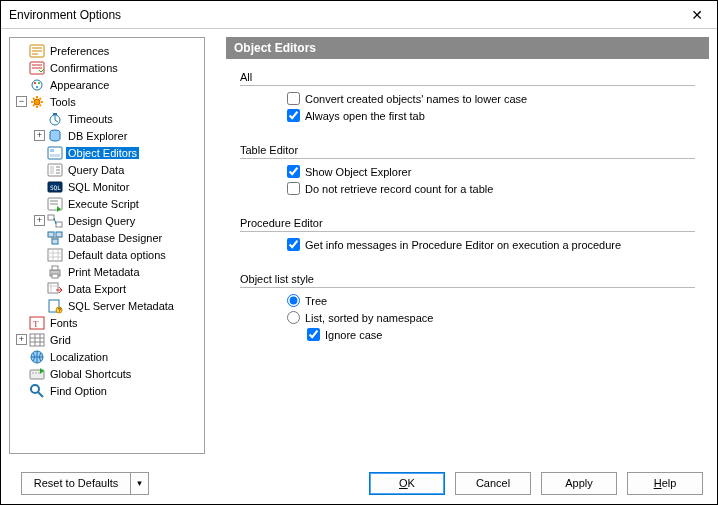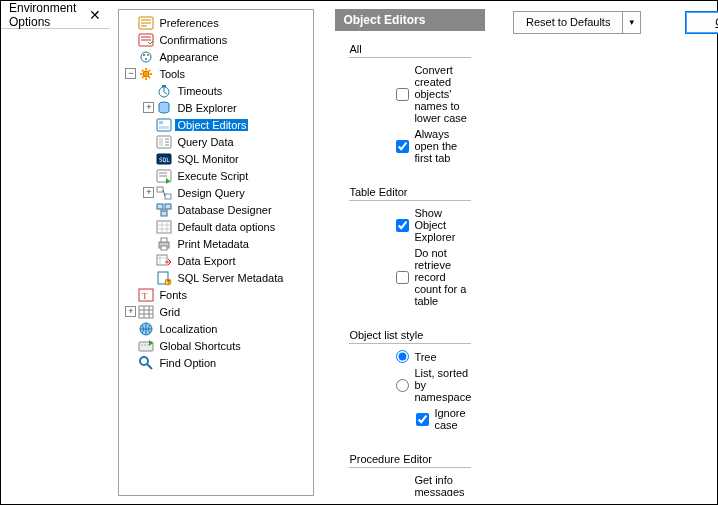--- a/index.html
+++ b/index.html
@@ -11,21 +11,21 @@
     width: 718px;
     height: 505px;
     overflow: hidden;
   }
   .window {
     width: 718px;
     height: 505px;
     background: #fff;
     border: 1px solid #000;
     display: flex;
-    flex-direction: row;
+    flex-direction: column;
     box-shadow: 2px 2px 6px rgba(0,0,0,0.3);
   }
   .titlebar {
     height: 28px;
     background: #fff;
     border-bottom: 1px solid #ccc;
     display: flex;
     align-items: center;
     padding: 0 6px 0 8px;
     justify-content: space-between;
@@ -119,21 +119,21 @@
     padding-left: 41px;
   }
   .check-row input, .radio-row input { margin: 0; }
   .radio-row { margin-left: 6px; }
   .sub-check { margin-left: 26px; }
   .footer {
     height: 42px;
     display: flex;
     align-items: center;
     padding: 0 14px 0 20px;
-    gap: 22px;
+    gap: 10px;
     border-top: none;
   }
   .spacer { flex: 1; }
   .btn {
     height: 23px;
     min-width: 76px;
     padding: 0 10px;
     background: #fdfdfd;
     border: 1px solid #999;
     font-family: inherit;
@@ -441,42 +441,42 @@
             <input type="checkbox" checked="" style="">
             <span>Show Object Explorer</span>
           </label>
           <label class="check-row">
             <input type="checkbox" style="">
             <span>Do not retrieve record count for a table</span>
           </label>
         </div>
 
         <div class="group">
+          <div class="group-title">Procedure Editor</div>
+          <hr class="group-hr">
+          <label class="check-row">
+            <input type="checkbox" checked="" style="">
+            <span>Get info messages in Procedure Editor on execution a procedure</span>
+          </label>
+        </div>
+
+        <div class="group">
           <div class="group-title">Object list style</div>
           <hr class="group-hr">
           <label class="radio-row">
             <input type="radio" name="ls" checked="" style="">
             <span>Tree</span>
           </label>
           <label class="radio-row">
             <input type="radio" name="ls" style="">
             <span>List, sorted by namespace</span>
           </label>
           <label class="check-row sub-check">
             <input type="checkbox" checked="" style="">
             <span>Ignore case</span>
-          </label>
-        </div>
-
-        <div class="group">
-          <div class="group-title">Procedure Editor</div>
-          <hr class="group-hr">
-          <label class="check-row">
-            <input type="checkbox" checked="" style="">
-            <span>Get info messages in Procedure Editor on execution a procedure</span>
           </label>
         </div>
 
       </div>
     </div>
   </div>
 
   <div class="footer">
     <div class="split-btn">
       <button class="btn">Reset to Defaults</button>

